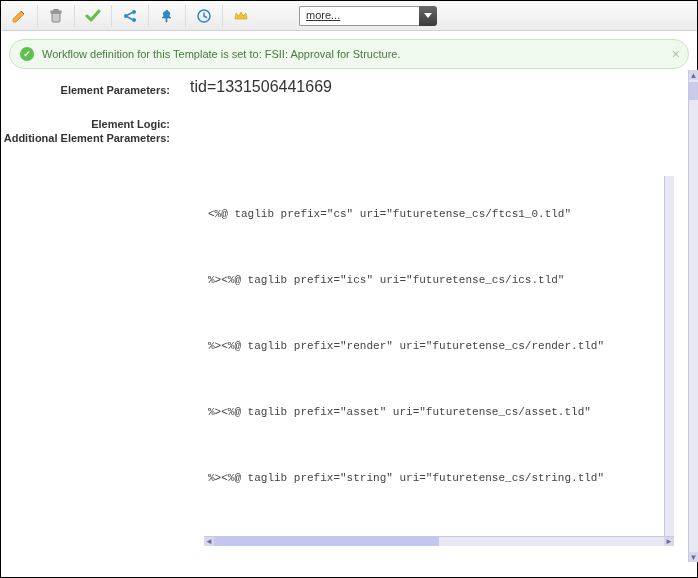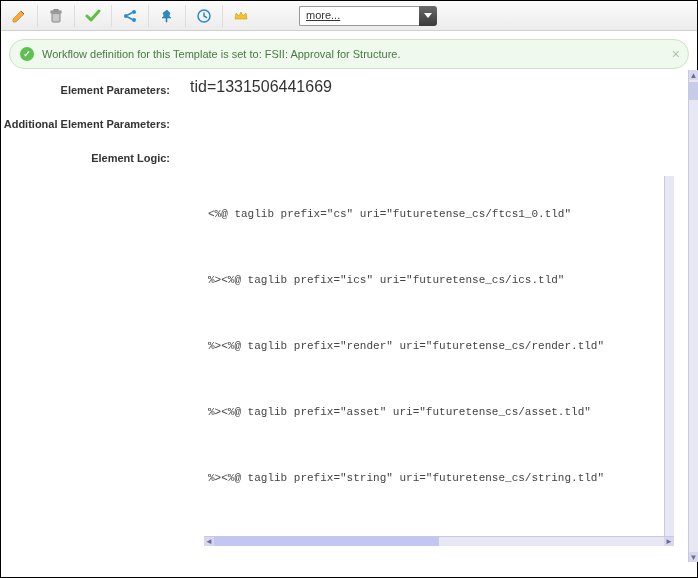--- a/index.html
+++ b/index.html
@@ -293,27 +293,27 @@
   <span class="notice-close">×</span>
 </div>
 
 <div class="content">
 
   <div class="row" style="margin-top:6px;">
     <div class="label">Element Parameters:</div>
     <div class="value">tid=1331506441669</div>
   </div>
 
+  <div class="row" style="margin-bottom:0;">
+    <div class="label">Element Logic:</div>
+    <div class="value"></div>
+  </div>
+
   <div class="row">
     <div class="label">Additional Element Parameters:</div>
-    <div class="value"></div>
-  </div>
-
-  <div class="row" style="margin-bottom:0;">
-    <div class="label">Element Logic:</div>
     <div class="value"></div>
   </div>
 
   <div class="code-area">
     <div class="code-inner">
       <div class="code-block">&lt;%@ taglib prefix="cs" uri="futuretense_cs/ftcs1_0.tld"</div>
       <div class="code-block">%&gt;&lt;%@ taglib prefix="ics" uri="futuretense_cs/ics.tld"</div>
       <div class="code-block">%&gt;&lt;%@ taglib prefix="render" uri="futuretense_cs/render.tld"</div>
       <div class="code-block">%&gt;&lt;%@ taglib prefix="asset" uri="futuretense_cs/asset.tld"</div>
       <div class="code-block">%&gt;&lt;%@ taglib prefix="string" uri="futuretense_cs/string.tld"</div>

